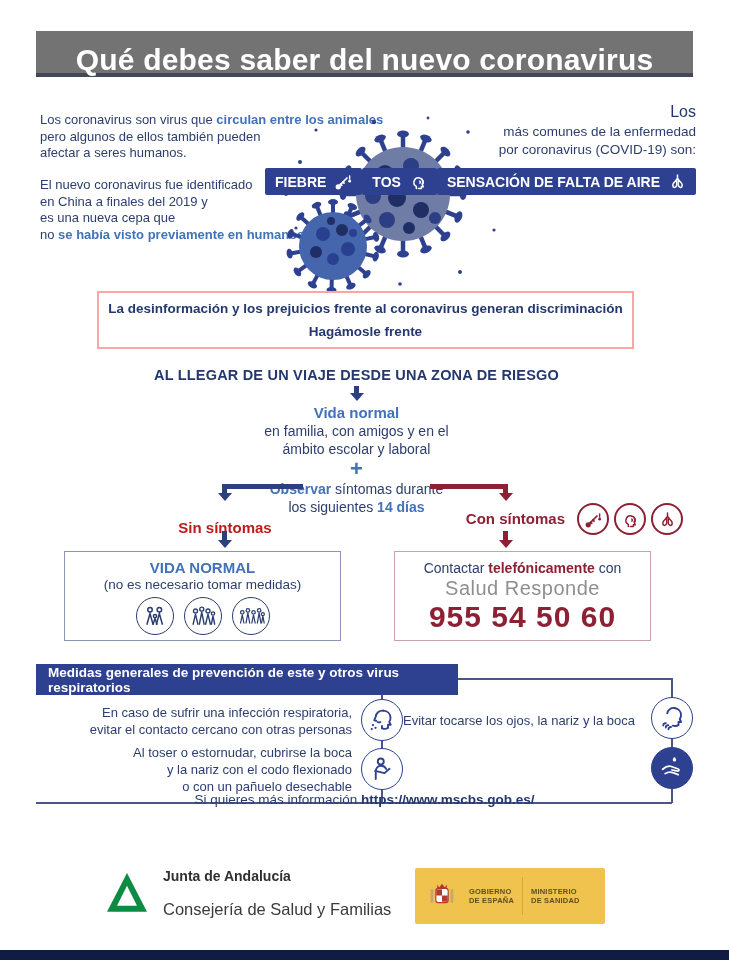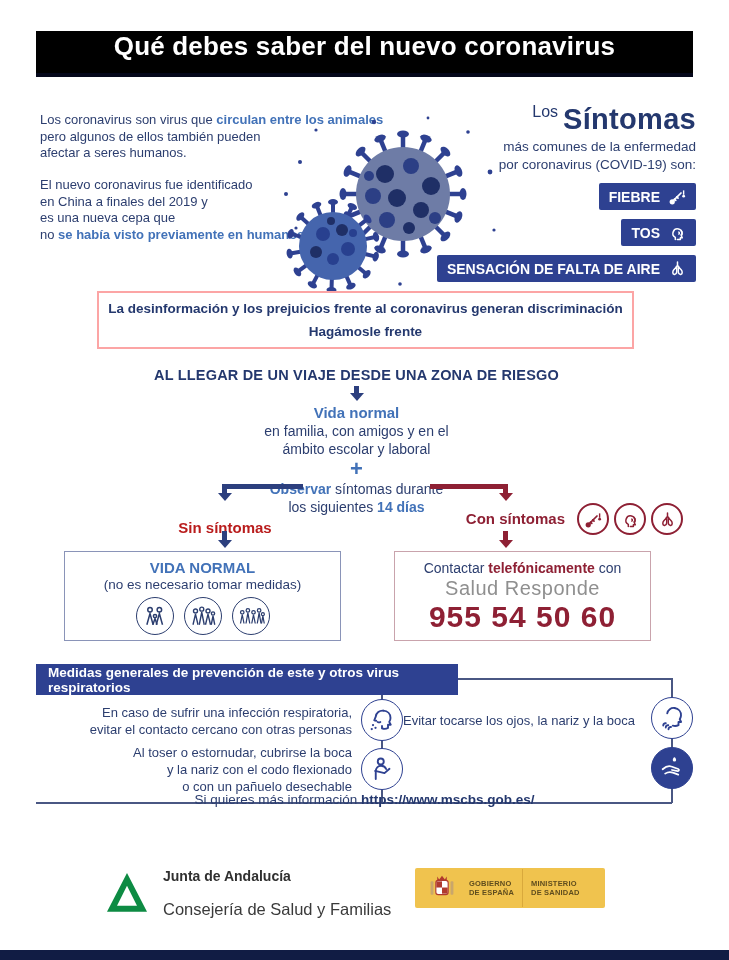--- a/index.html
+++ b/index.html
@@ -7,38 +7,38 @@
     position:relative;width:729px;height:960px;background:#ffffff;
     font-family:"Liberation Sans",sans-serif;overflow:hidden;margin:0 auto;
     color:#2c3e6f;
   }
   .abs{position:absolute;}
   .pre{white-space:pre-line;}
   .nowrap{white-space:nowrap;}
 
   
   .title-bar{
-    left:36px;top:31px;width:657px;height:46px;background:#000000;
-    display:flex;align-items:flex-start;justify-content:center;
-    color:#fff;font-size:26px;font-weight:bold;letter-spacing:.2px;
+    left:36px;top:31px;width:657px;height:46px;background:#737373;
+    display:flex;align-items:flex-end;justify-content:center;
+    color:#fff;font-size:30px;font-weight:bold;letter-spacing:.2px;
     box-shadow:inset 0 -4px 0 rgba(10,18,60,.45);
   }
 
   
   .intro{left:40px;top:112px;font-size:13px;line-height:1.28;color:#2c3e6f;}
   .intro p{margin:0 0 15px 0;}
   .blue{color:#4272b8;font-weight:bold;}
 
   
   .symptoms{right:33px;top:103px;display:flex;flex-direction:column;align-items:flex-end;}
   .sym-head{display:flex;align-items:flex-start;gap:5px;color:#24386e;}
   .sym-head .los{font-size:16px;}
   .sym-head .big{font-size:29px;font-weight:bold;letter-spacing:.3px;}
   .sym-sub{font-size:13.5px;text-align:right;line-height:1.3;margin-top:2px;color:#2c3e6f;}
-  .badges{display:flex;flex-direction:column;align-items:flex-end;gap:9px;margin-top:10px;}
+  .badges{display:flex;flex-direction:row;align-items:flex-end;margin-top:10px;}
   .badge{
     background:#2e4191;color:#fff;font-weight:bold;font-size:14px;
     display:inline-flex;align-items:center;gap:7px;padding:3px 8px 3px 10px;border-radius:2px;
   }
   .badge svg{width:21px;height:21px;}
 
   
   .banner{
     left:97px;top:291px;width:537px;height:58px;border:2px solid #fca5a5;box-sizing:border-box;
     display:flex;flex-direction:column;justify-content:space-evenly;align-items:center;
@@ -112,21 +112,21 @@
   
   .info{left:50%;top:792px;transform:translateX(-50%);font-size:13.5px;color:#2c3e6f;}
   .info a{color:#24386e;font-weight:bold;text-decoration:none;}
 
   .junta{left:103px;top:867px;display:flex;align-items:center;gap:12px;}
   .junta svg{width:48px;height:52px;}
   .junta .jt1{font-size:14px;font-weight:bold;color:#303030;}
   .junta .jt2{font-size:16.5px;color:#3a3a3a;margin-top:16px;}
 
   .gobierno{
-    left:415px;top:868px;width:190px;height:40px;background:#f0c34e;border-radius:2px;
+    left:415px;top:868px;width:190px;height:56px;background:#f0c34e;border-radius:2px;
     display:flex;align-items:center;gap:8px;padding:0 8px;box-sizing:border-box;
   }
   .gob-txt{font-size:7.5px;font-weight:bold;color:#5f4d1e;line-height:1.25;letter-spacing:.2px;}
   .gob-div{width:1px;height:38px;background:#d9a93c;}
 
   .bottom-bar{left:0;top:950px;width:729px;height:10px;background:#111c44;}
 </style>
 </head>
 <body>
 
@@ -317,21 +317,20 @@
         <circle cx="122" cy="174" r="1.8"></circle>
         <circle cx="18" cy="118" r="1.6"></circle>
       <circle cx="8" cy="84" r="2"></circle>
         <circle cx="150" cy="8" r="1.4"></circle>
     </g>
   </svg>
 
   <div class="abs symptoms">
     <div class="sym-head">
       <span class="los">Los</span>
-      <span class="big">Síntomas</span>
     </div>
     <div class="sym-sub pre">más comunes de la enfermedad
 por coronavirus (COVID-19) son:</div>
     <div class="badges">
       <span class="badge">
         <span>FIEBRE</span>
         <svg>
             <use href="#i-thermo"></use>
           </svg>
       </span>

